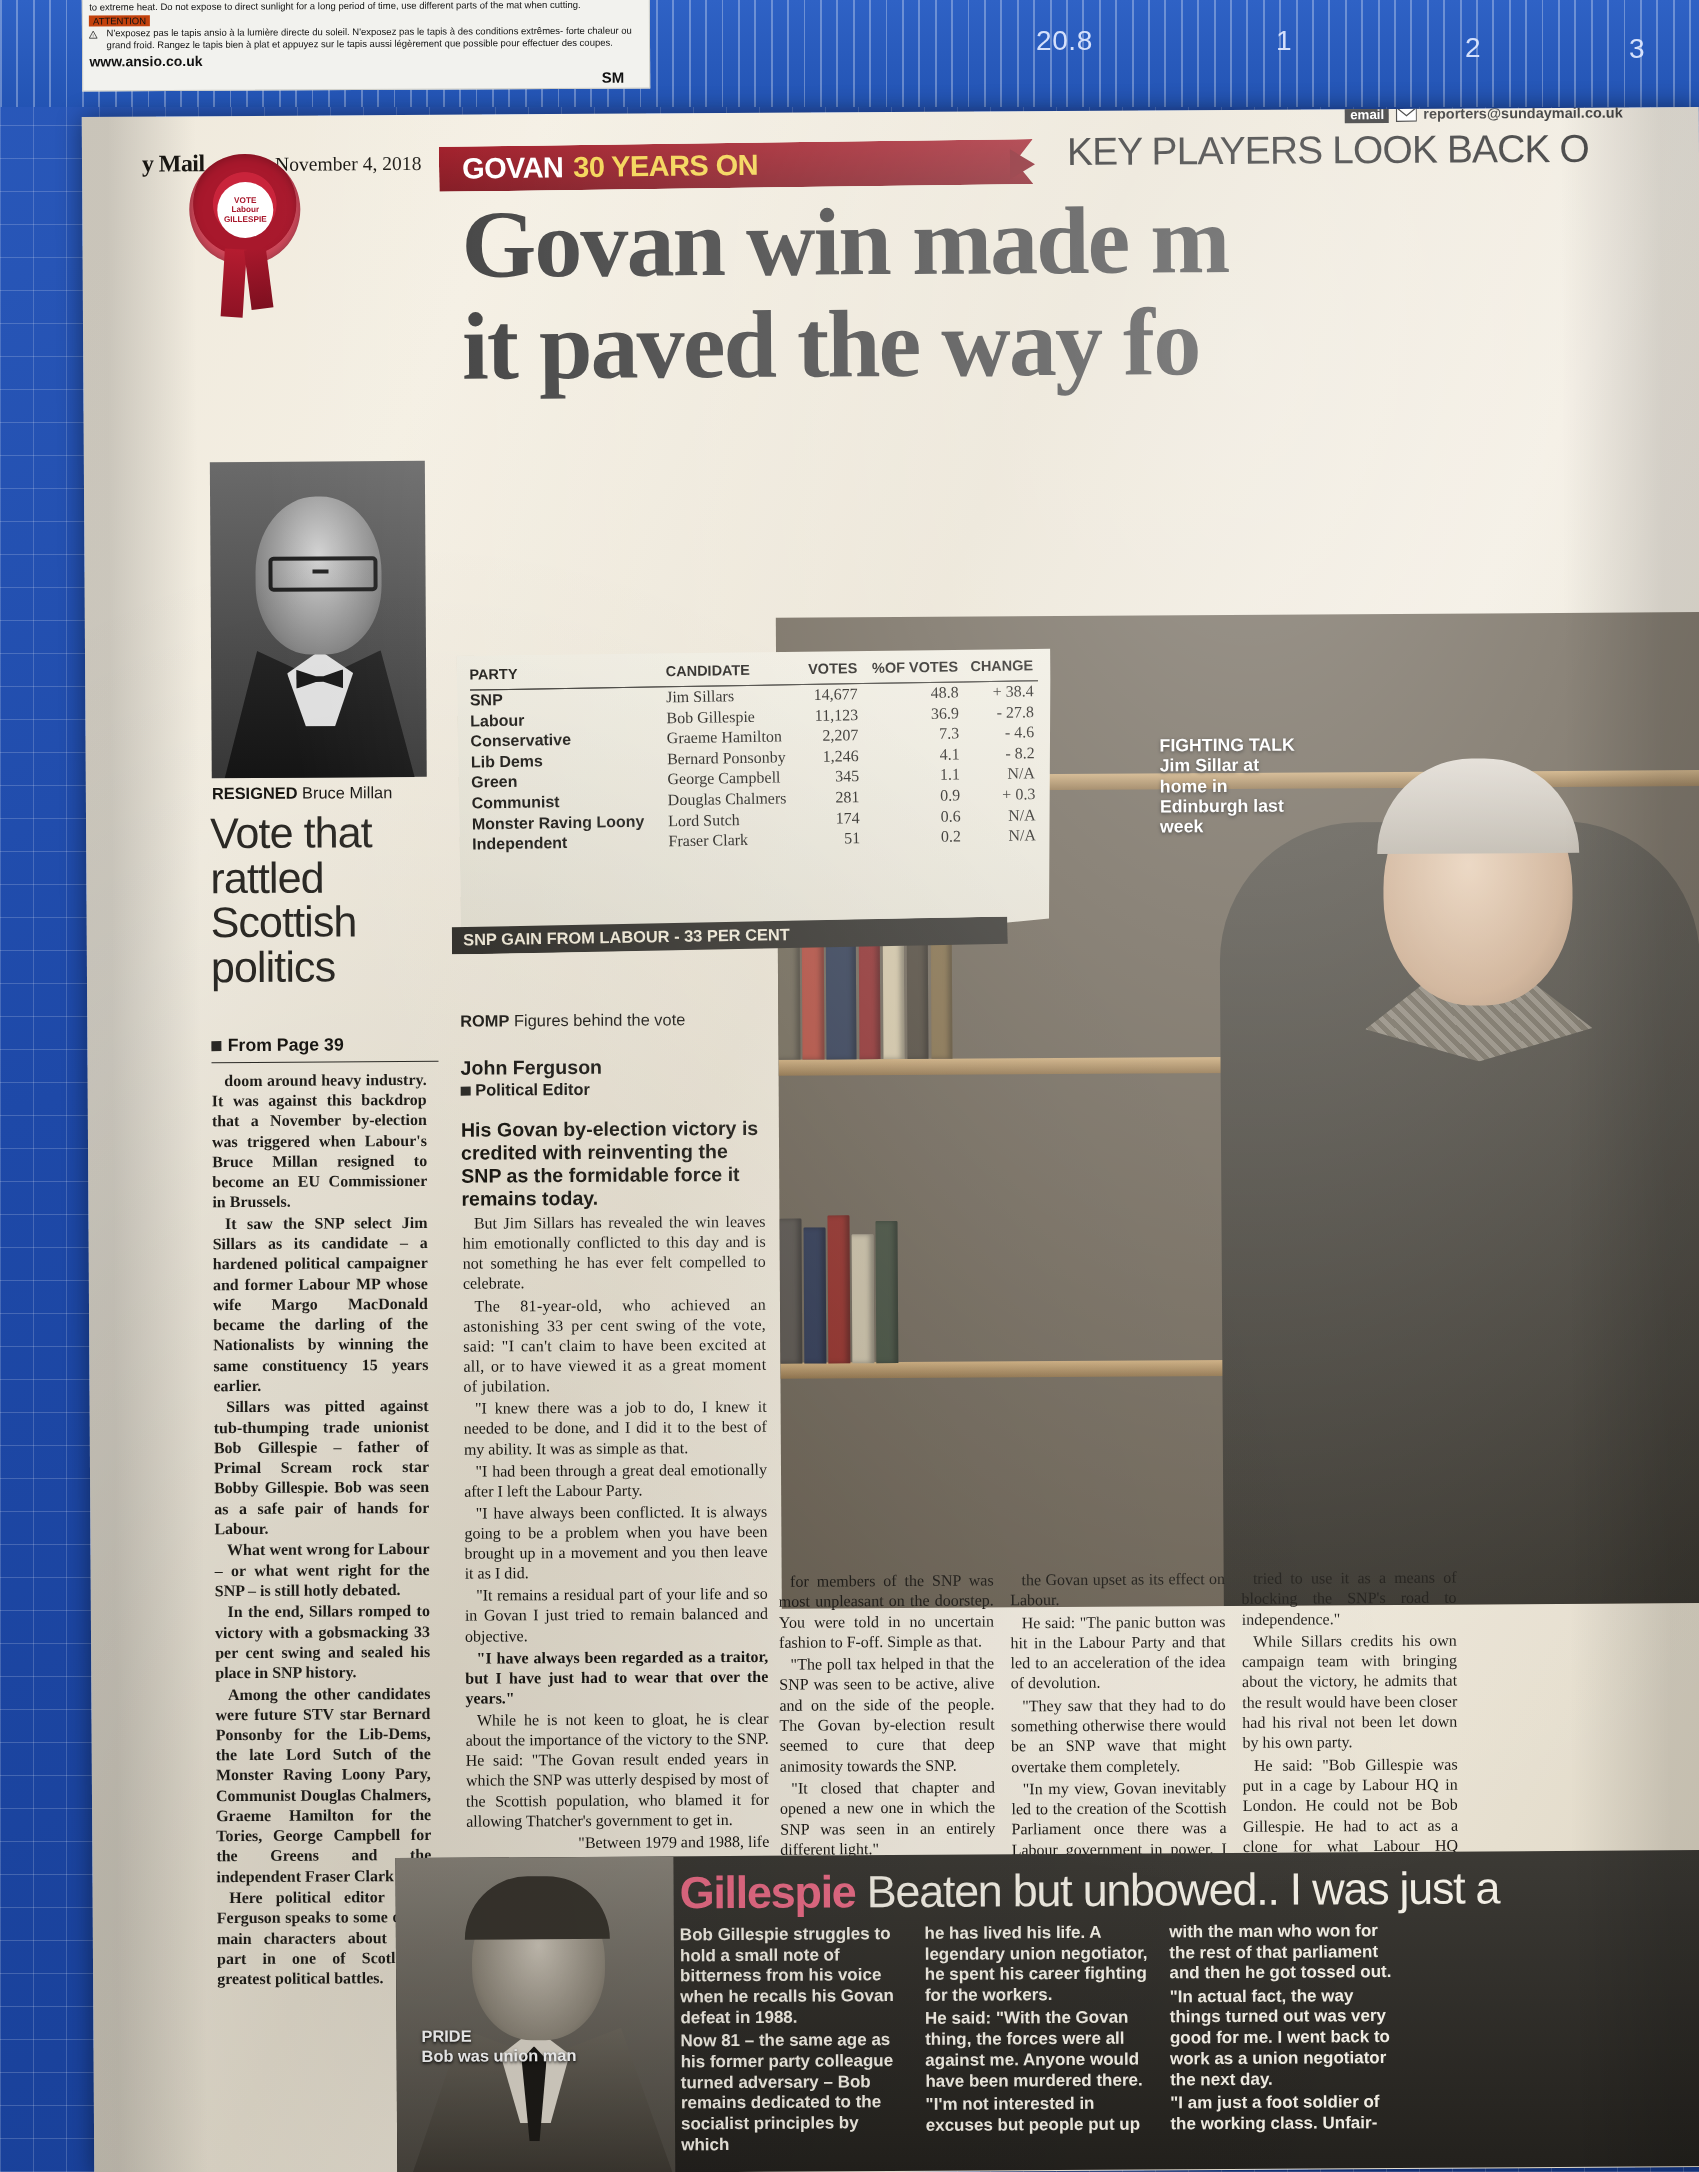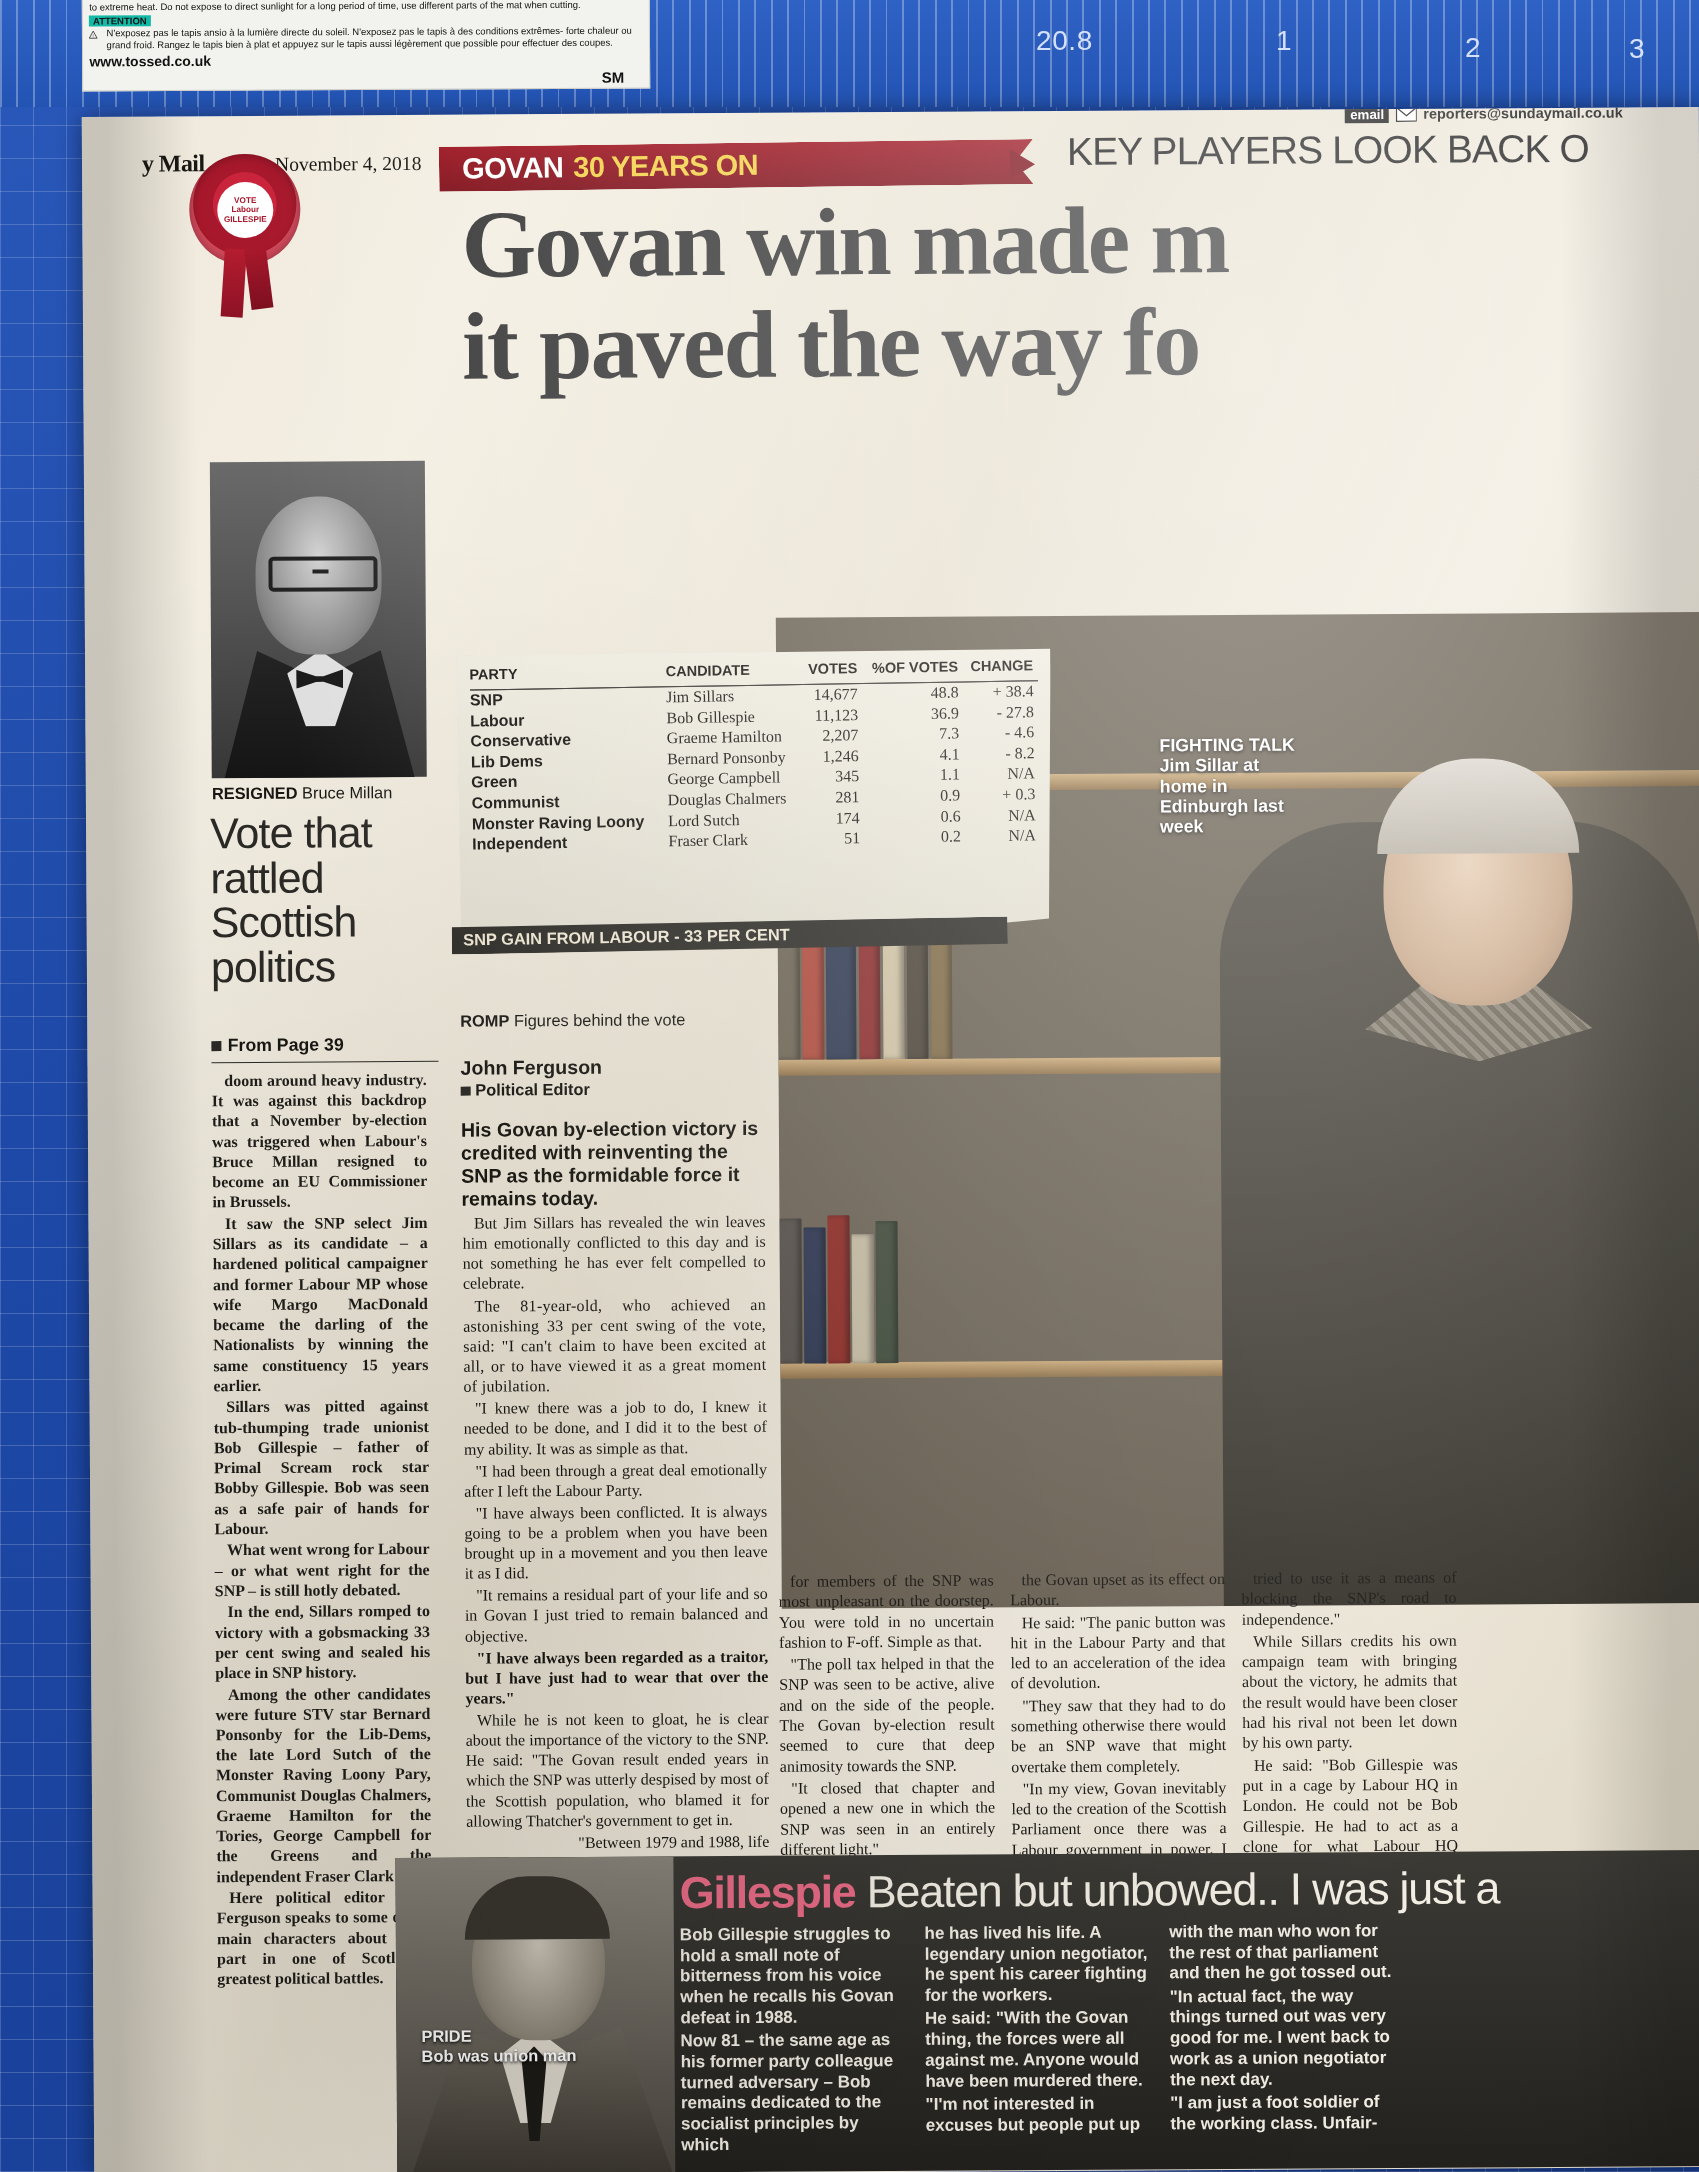--- a/index.html
+++ b/index.html
@@ -29,21 +29,21 @@
     font-family:"Liberation Sans", sans-serif;opacity:.95;
   }
   
   .label-card{
     position:absolute;left:82px;top:-5px;width:568px;height:95px;
     background:#f2f2ee;border:1.3px solid #cfcfc8;
     font-family:"Liberation Sans", sans-serif;color:#111;
     padding:3.8px 6.3px;box-sizing:border-box;transform:rotate(-0.3deg);
   }
   .label-card .ln{font-size:9.5px;line-height:1.22;}
-  .label-card .attn{display:inline-block;background:#14b8a6;font-weight:bold;font-size:9.5px;padding:0 3.8px;}
+  .label-card .attn{display:inline-block;background:#c2410c;font-weight:normal;font-size:9.5px;padding:0 3.8px;}
   .label-card .warn{display:inline-block;width:16.4px;height:14.5px;margin-right:3.8px;vertical-align:-2.5px;}
   .label-card .site{font-weight:bold;font-size:14px;margin-top:2.5px;display:inline-block;}
   .label-card .sm{position:absolute;right:25px;bottom:2.5px;font-weight:bold;font-size:15px;}
 
   
   .paper{
     position:absolute;left:88px;top:112px;width:1617px;height:2060px;
     background:
       linear-gradient(115deg,#efe9dc 0%,#f4efe3 18%,#e9e2d2 42%,#f2ece0 63%,#e6dfcf 86%,#ded6c4 100%);
     box-shadow:0 0 25px rgba(0,0,0,.45);
@@ -269,21 +269,21 @@
   <div style="margin:2.5px 0 1.3px 0;">
     <span class="attn">ATTENTION</span>
   </div>
   <div class="ln" style="display:flex;gap:5px;">
     <svg class="warn" viewBox="0 0 24 22" style="font-size:15px">
       <polygon points="12,1 23,21 1,21" fill="none" stroke="#111" stroke-width="2"></polygon>
       <text x="12" y="18" font-size="12" text-anchor="middle" fill="#111">!</text>
     </svg>
     <span>N'exposez pas le tapis ansio à la lumière directe du soleil. N'exposez pas le tapis à des conditions extrêmes- forte chaleur ou grand froid. Rangez le tapis bien à plat et appuyez sur le tapis aussi légèrement que possible pour effectuer des coupes.</span>
   </div>
-  <span class="site">www.tossed.co.uk</span>
+  <span class="site">www.ansio.co.uk</span>
   <span class="sm">SM</span>
 </div>
 
 <div class="paper">
 
   <div class="mast">
     <div class="mast-title">y Mail</div>
     <div class="mast-date">November 4, 2018</div>
     <div class="email-badge">
       <span class="ebx">email</span>

